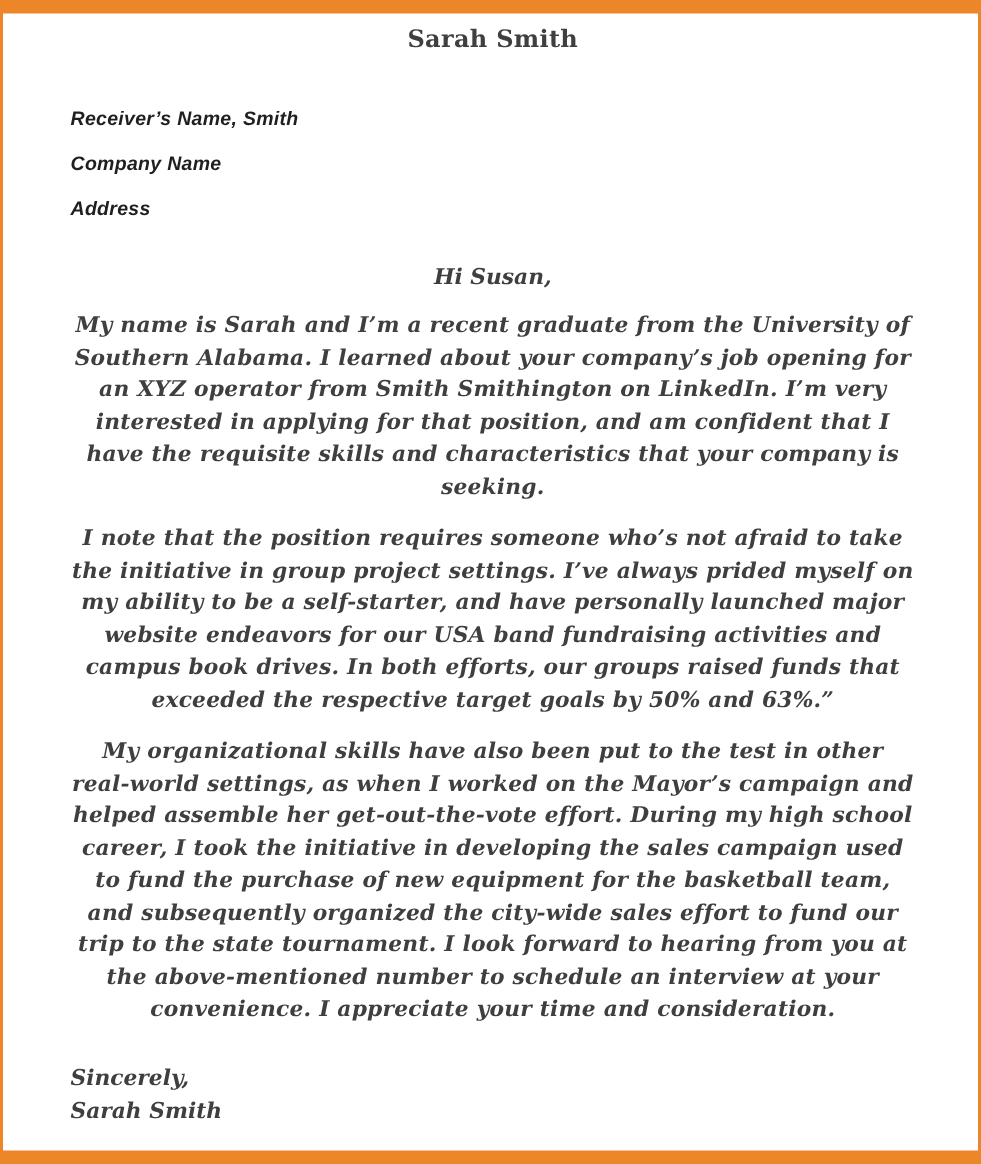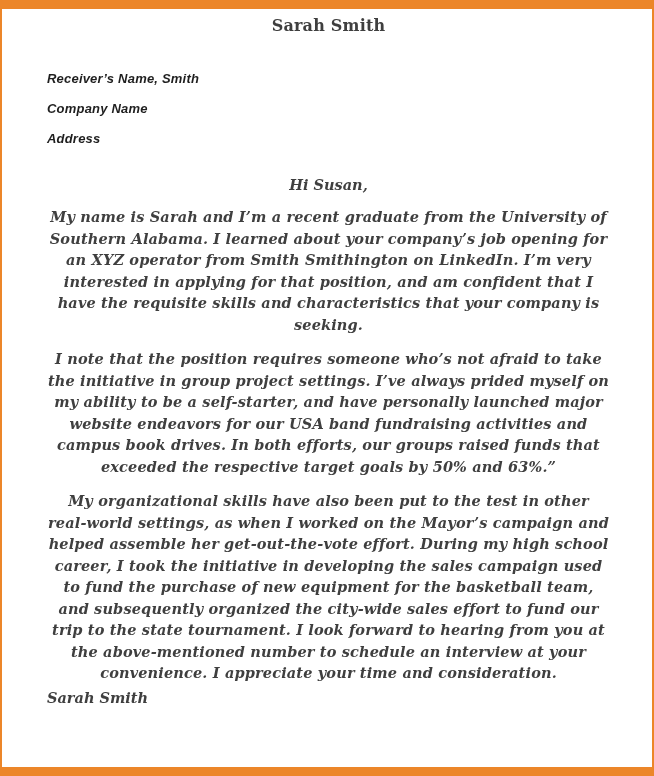--- a/index.html
+++ b/index.html
@@ -99,18 +99,19 @@
       <p>Company Name</p>
       <p>Address</p>
     </div>
 
     <p class="salutation">Hi Susan,</p>
 
     <p class="body-par">My name is Sarah and I’m a recent graduate from the University of Southern Alabama. I learned about your company’s job opening for an XYZ operator from Smith Smithington on LinkedIn. I’m very interested in applying for that position, and am confident that I have the requisite skills and characteristics that your company is seeking.</p>
     <p class="body-par">I note that the position requires someone who’s not afraid to take the initiative in group project settings. I’ve always prided myself on my ability to be a self-starter, and have personally launched major website endeavors for our USA band fundraising activities and campus book drives. In both efforts, our groups raised funds that exceeded the respective target goals by 50% and 63%.”</p>
     <p class="body-par">My organizational skills have also been put to the test in other real-world settings, as when I worked on the Mayor’s campaign and helped assemble her get-out-the-vote effort. During my high school career, I took the initiative in developing the sales campaign used to fund the purchase of new equipment for the basketball team, and subsequently organized the city-wide sales effort to fund our trip to the state tournament. I look forward to hearing from you at the above-mentioned number to schedule an interview at your convenience. I appreciate your time and consideration.</p>
 
+    <p class="closing">Sincerely,</p>
     <p class="signature">Sarah Smith</p>
 
   </div>
 
   <div class="accent-bar bottom"></div>
 </div>
 
 </body></html>

